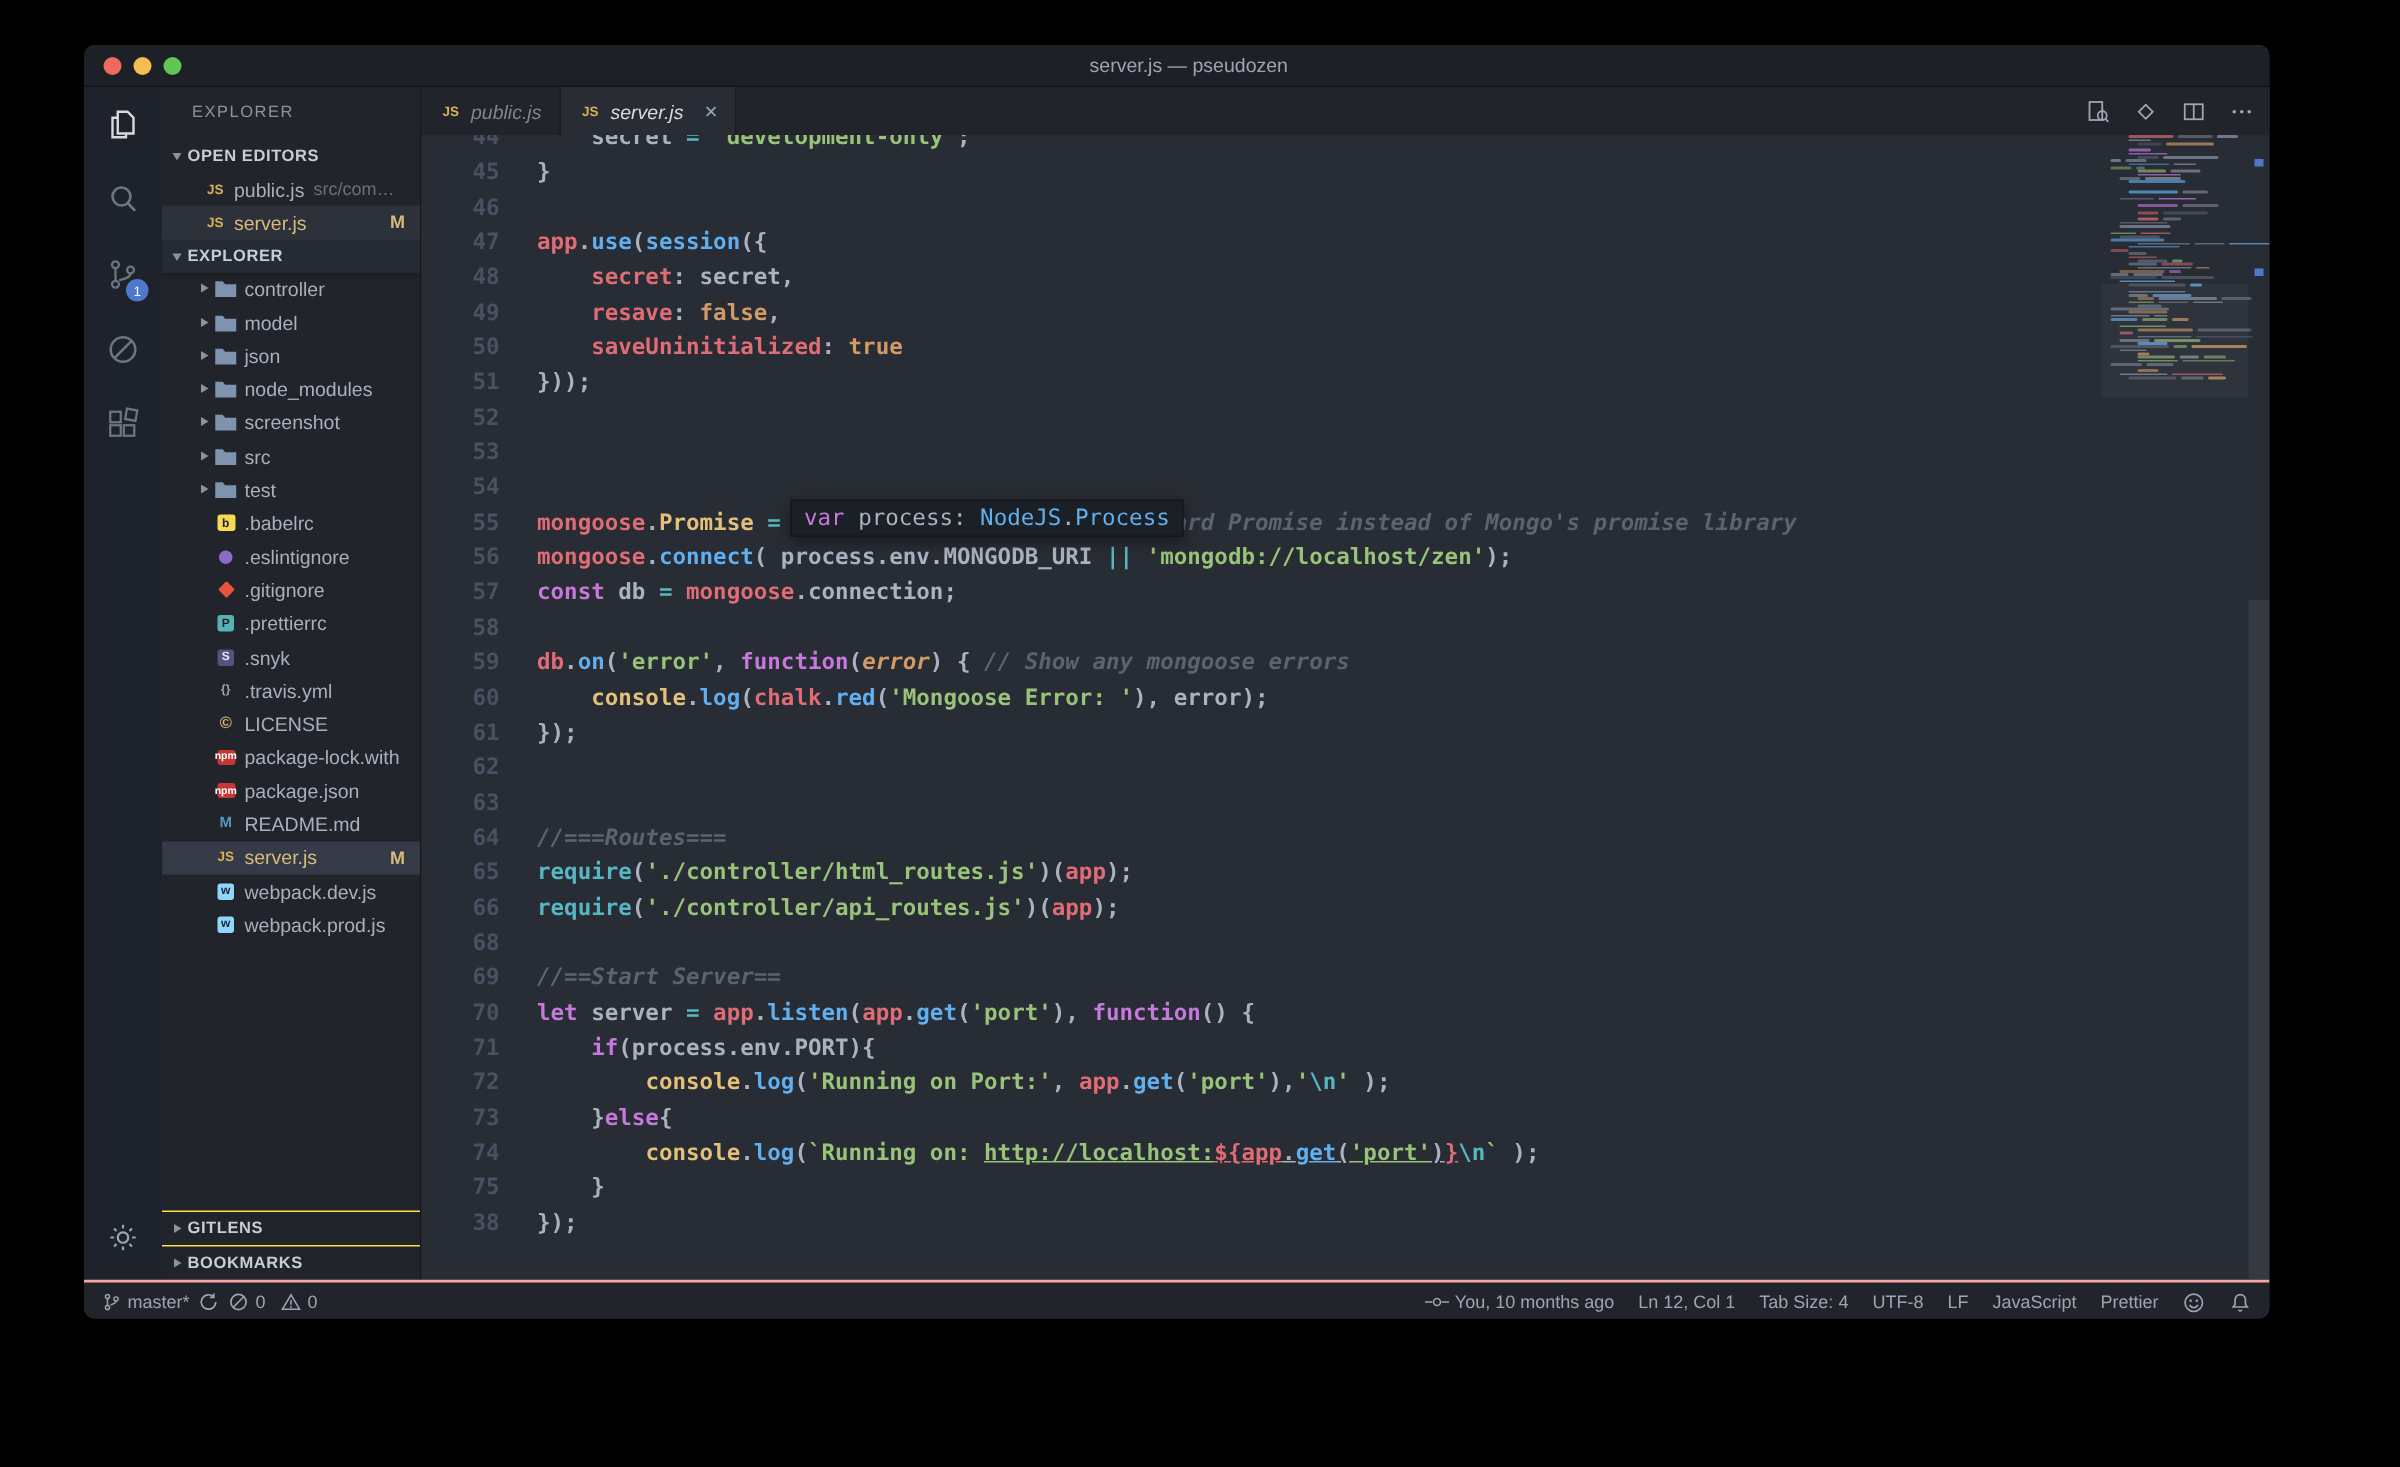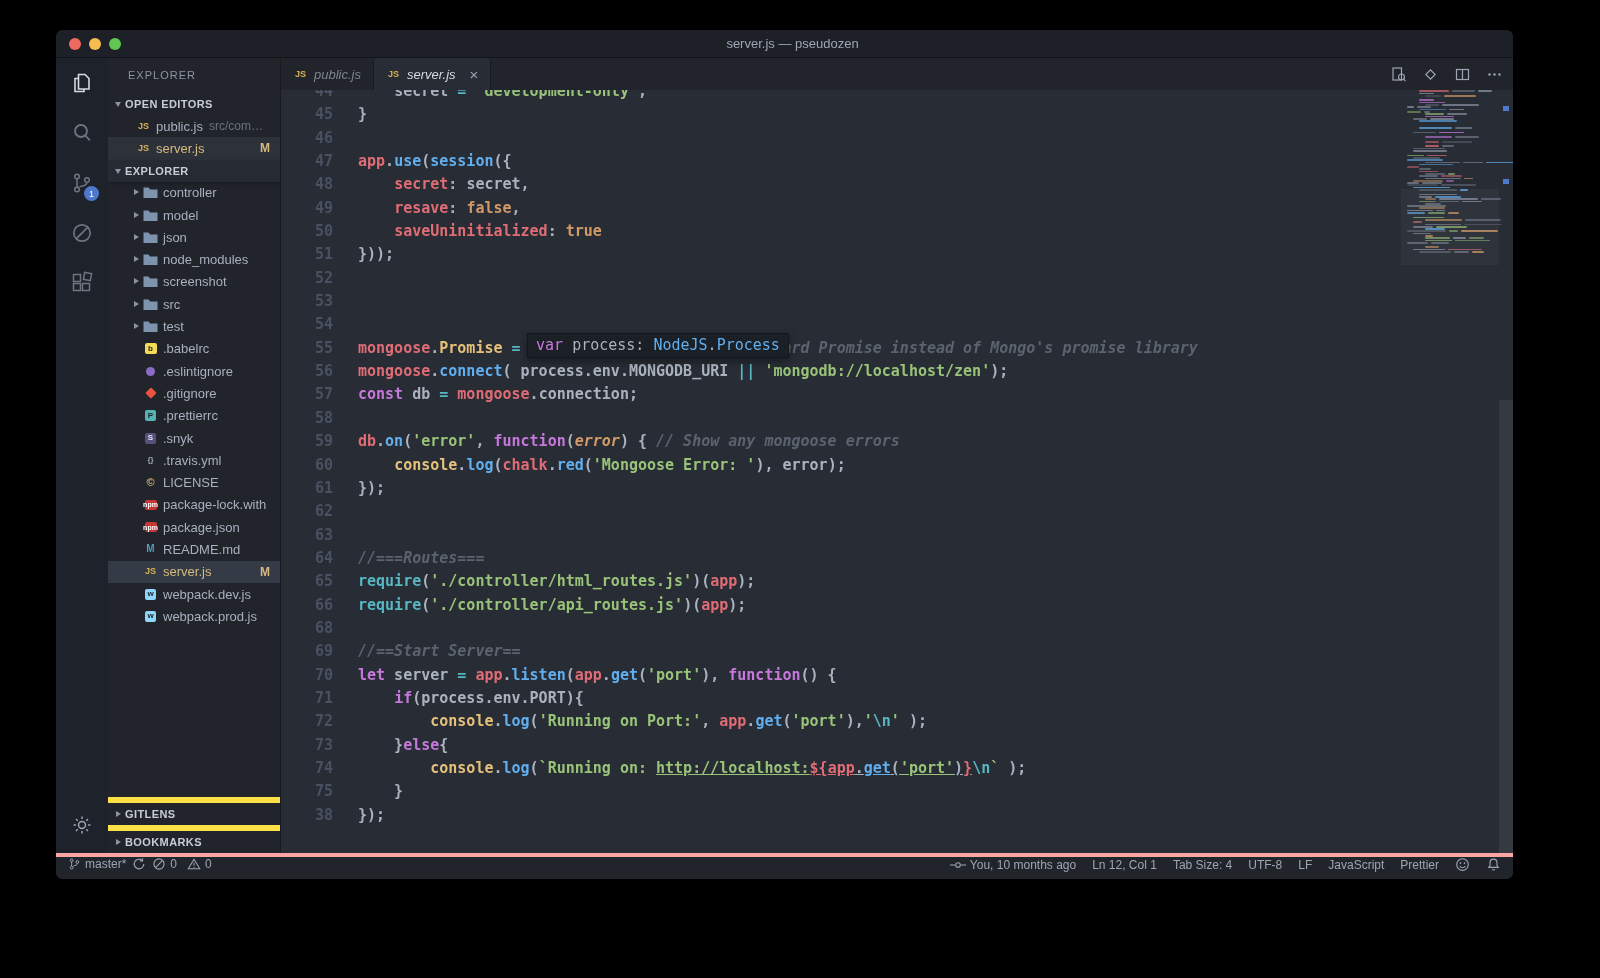--- a/index.html
+++ b/index.html
@@ -25,21 +25,21 @@
     width:15px;height:15px;border-radius:50%;display:flex;align-items:center;justify-content:center;}
   .act-gear{position:absolute;bottom:10px;left:0;width:52px;height:36px;color:#9da5b4;}
   
   .sidebar{width:172px;background:#21252b;border-right:1px solid #181a1f;display:flex;
     flex-direction:column;font-size:13px;color:#9da5b4;flex:none;overflow:hidden;}
   .sidebar-title{height:35px;line-height:35px;padding-left:20px;font-size:11px;letter-spacing:1px;
     color:#8b93a1;flex:none;}
   .sect-header{height:22px;display:flex;align-items:center;font-size:11px;font-weight:bold;
     color:#c8cdd5;letter-spacing:.4px;padding-left:4px;flex:none;}
   .project-header{background:#262b33;box-shadow:0 2px 4px rgba(0,0,0,.25);position:relative;z-index:2;}
-  .sect-bottom{border-top:6px solid #fde047;}
+  .sect-bottom{border-top:1px solid #fde047;}
   .chev{width:13px;height:13px;flex:none;position:relative;display:inline-block;}
   .chev.right::before{content:'';position:absolute;left:4px;top:3px;border-left:5px solid #8b93a1;
     border-top:3.5px solid transparent;border-bottom:3.5px solid transparent;}
   .chev.down::before{content:'';position:absolute;left:2.5px;top:4.5px;border-top:5px solid #8b93a1;
     border-left:3.5px solid transparent;border-right:3.5px solid transparent;}
   .srow{height:22.3px;display:flex;align-items:center;position:relative;white-space:nowrap;flex:none;}
   .srow.oe{padding-left:28px;}
   .srow.tree-row{padding-left:22px;}
   .srow.active-row{background:#2c313a;}
   .srow.selected-row{background:#343b46;}
@@ -89,22 +89,22 @@
   
   .minimap{position:absolute;top:0;right:14px;width:98px;bottom:0;}
   .mm-row{height:2.3px;display:flex;gap:3px;align-items:center;}
   .mm-seg{height:1.7px;flex:none;border-radius:1px;display:inline-block;}
   .mm-slider{position:absolute;left:0;right:0;top:99px;height:76px;background:rgba(255,255,255,.035);}
   .overview{position:absolute;right:0;top:0;width:14px;bottom:0;}
   .ov-mark{position:absolute;right:4px;width:6px;height:5px;background:#4d78cc;display:block;}
   .scroll-thumb{position:absolute;right:0;width:14px;top:310px;height:458px;
     background:rgba(111,119,135,.18);}
   
-  .statusbar{height:26px;background:#21252b;border-top:4px solid #fca5a5;display:flex;
-    align-items:flex-start;font-size:12px;color:#9da5b4;padding:0 12px;gap:6px;}
+  .statusbar{height:26px;background:#21252b;border-top:2px solid #fca5a5;display:flex;
+    align-items:center;font-size:12px;color:#9da5b4;padding:0 12px;gap:6px;}
   .sb-item{display:flex;align-items:center;gap:4px;white-space:nowrap;}
   .sb-right{margin-left:auto;display:flex;gap:16px;align-items:center;}
   .sb-ico{display:inline-flex;align-items:center;}
 </style>
 </head>
 <body>
 
 <div class="screen">
   <div class="window">
 

